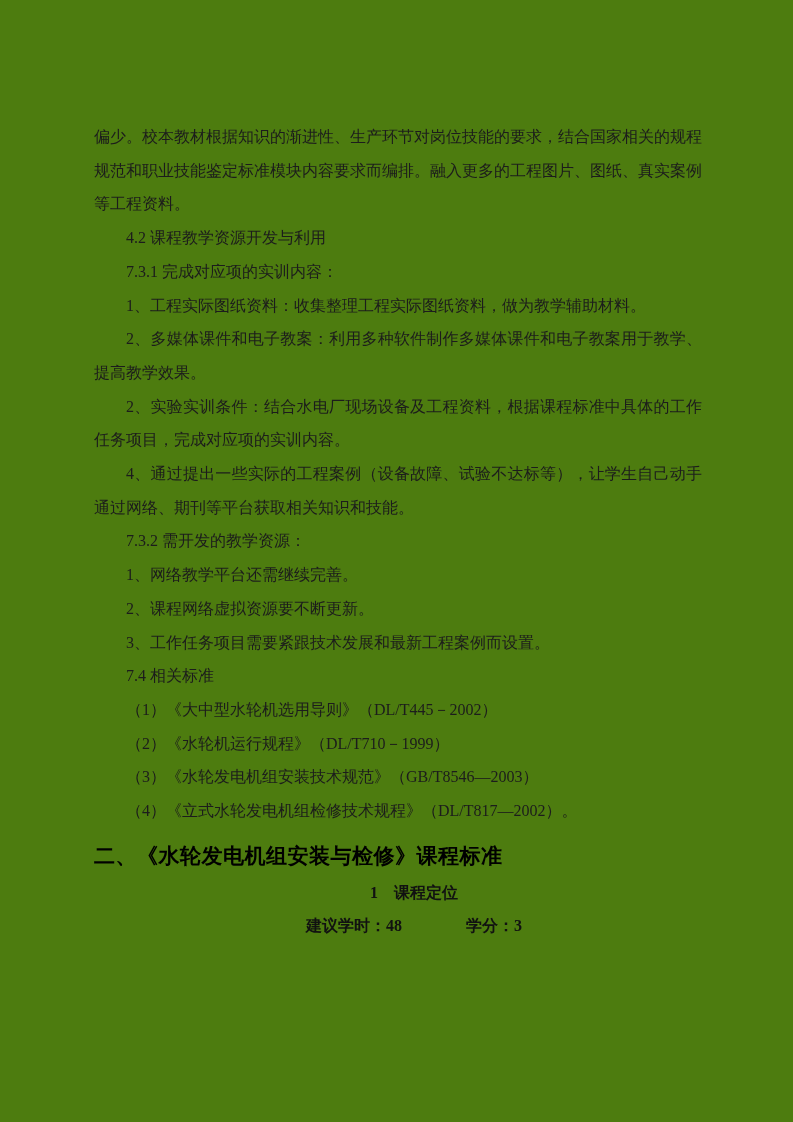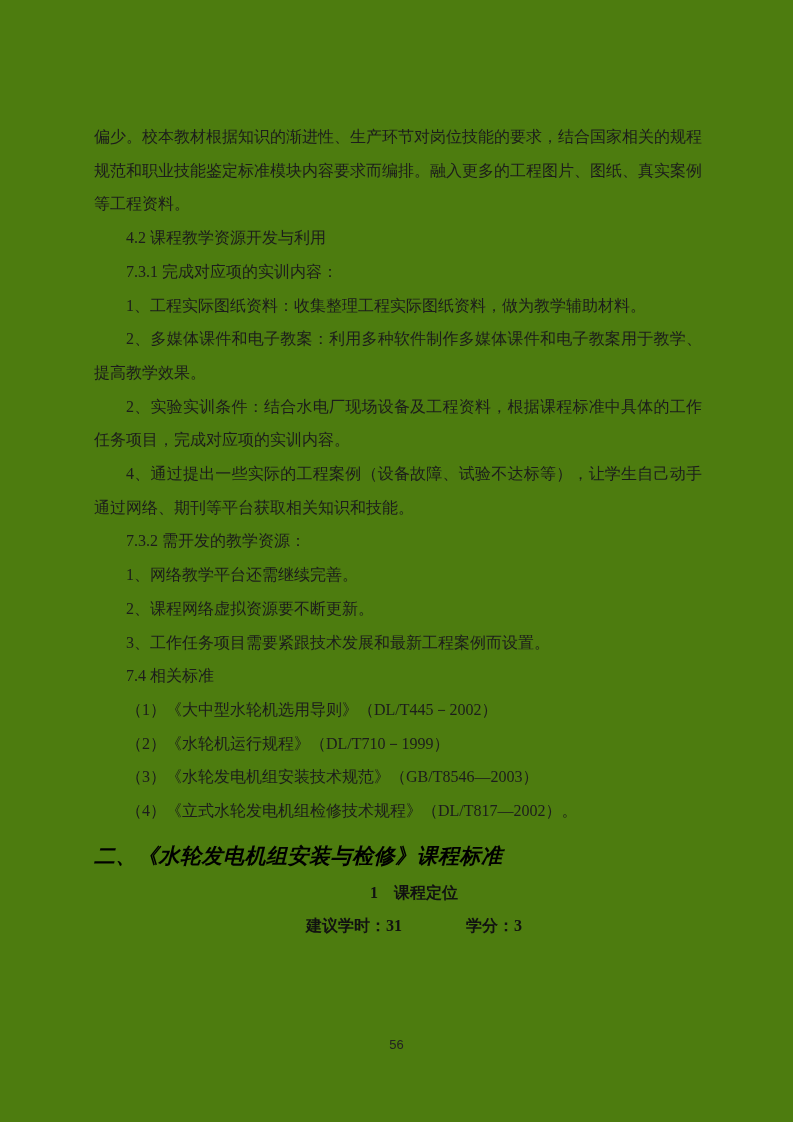--- a/index.html
+++ b/index.html
@@ -40,21 +40,20 @@
     font-weight: normal;
   }
   .p-heading1 {
     font-size: 21px;
     font-weight: bold;
     color: #000000;
     line-height: 40px;
     margin-top: 8px !important;
     text-align: left;
     letter-spacing: 0.5px;
-    font-style: italic;
   }
   .p-sub {
     font-weight: bold;
     color: #111111;
     text-align: center;
   }
   .footer {
     position: absolute;
     left: 0;
     right: 0;
@@ -81,16 +80,15 @@
       <p class="p-body indent">1、网络教学平台还需继续完善。</p>
       <p class="p-body indent">2、课程网络虚拟资源要不断更新。</p>
       <p class="p-body indent">3、工作任务项目需要紧跟技术发展和最新工程案例而设置。</p>
       <p class="p-body indent">7.4 相关标准</p>
       <p class="p-body indent">（1）《大中型水轮机选用导则》（DL/T445－2002）</p>
       <p class="p-body indent">（2）《水轮机运行规程》（DL/T710－1999）</p>
       <p class="p-body indent">（3）《水轮发电机组安装技术规范》（GB/T8546—2003）</p>
       <p class="p-body indent">（4）《立式水轮发电机组检修技术规程》（DL/T817—2002）。</p>
       <p class="p-heading1">二、《水轮发电机组安装与检修》课程标准</p>
       <p class="p-sub indent">1　课程定位</p>
-      <p class="p-sub indent">建议学时：31　　　　学分：3</p>
+      <p class="p-sub indent">建议学时：48　　　　学分：3</p>
     </div>
-  <div class="footer">56</div>
 </div>
 
 </body></html>

